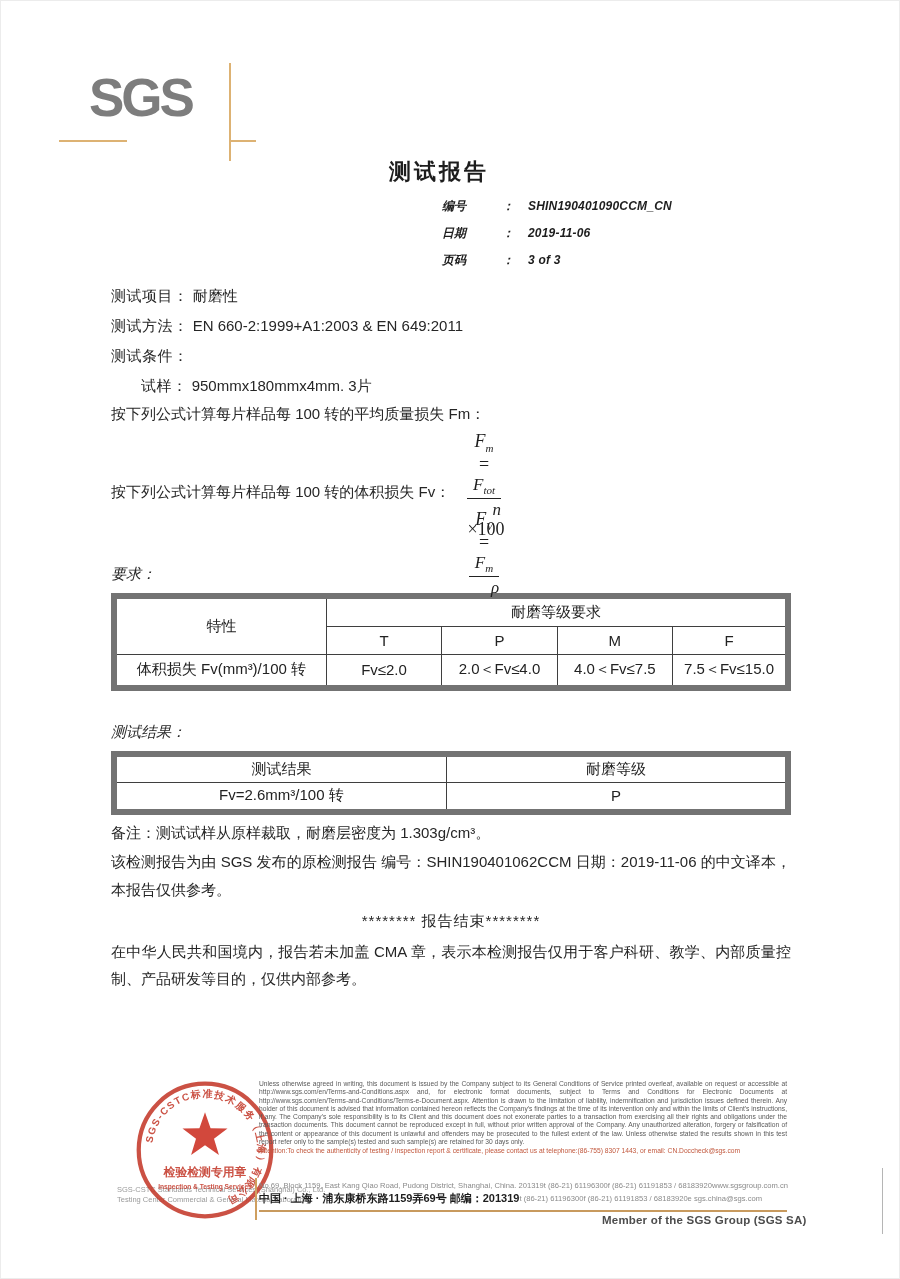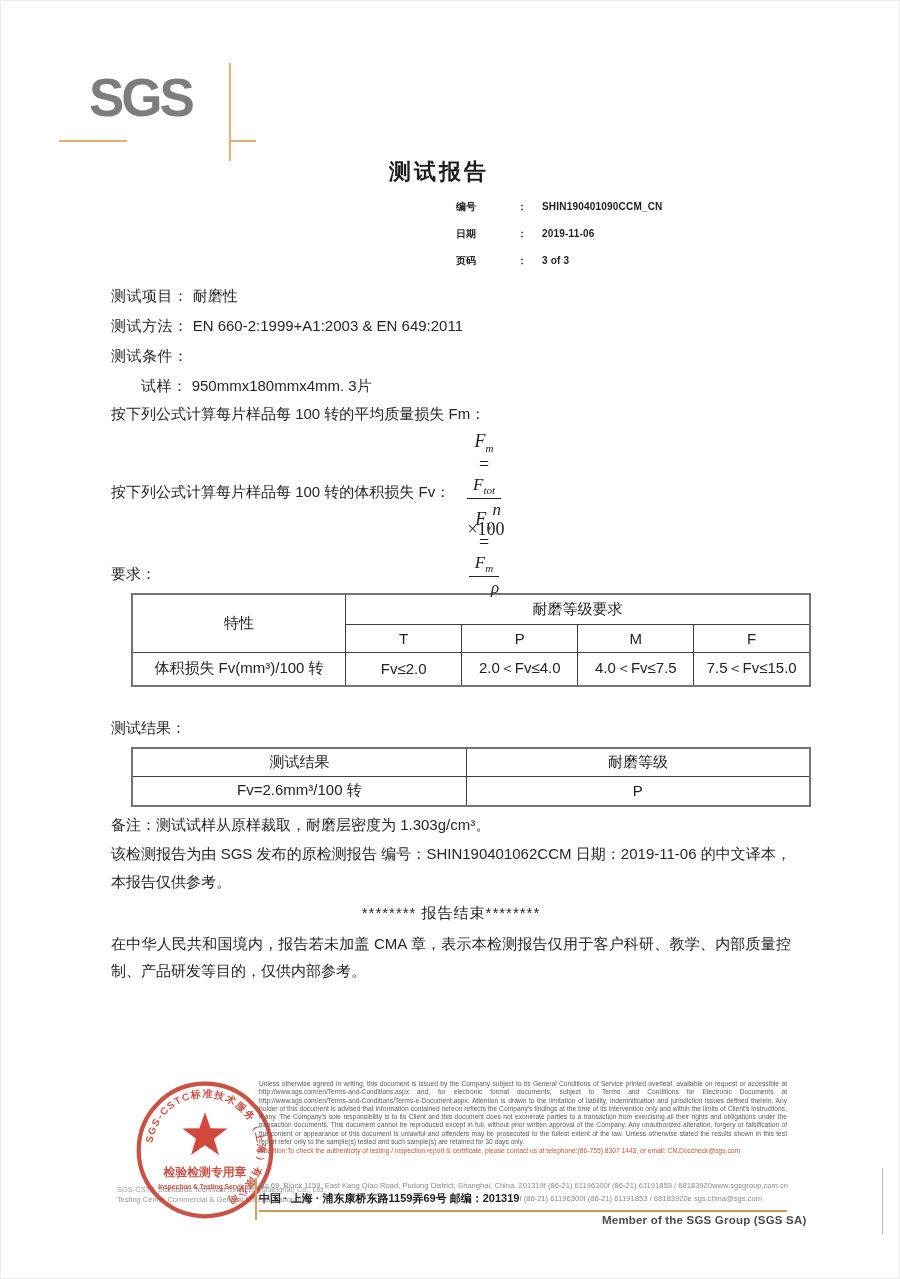--- a/index.html
+++ b/index.html
@@ -18,21 +18,21 @@
     font-family:"Liberation Sans", sans-serif;
   }
   .logo-vline { position:absolute; left:228px; top:62px; width:2px; height:98px; background:#ddb273; }
   .logo-hline-l { position:absolute; left:58px; top:139px; width:68px; height:2px; background:#ddb273; }
   .logo-hline-r { position:absolute; left:228px; top:139px; width:27px; height:2px; background:#ddb273; }
   
   .doc-title {
     position:absolute; left:388px; top:156px;
     font-size:22px; font-weight:bold; letter-spacing:3px; color:#1d1d1d;
   }
-  .head-info { position:absolute; left:455px; top:192px; font-size:10px; }
+  .head-info { position:absolute; left:441px; top:192px; font-size:12px;font-style:italic; }
   .head-row { height:27px; line-height:27px; display:flex; }
   .head-label { font-weight:bold; width:46px; color:#1d1d1d; }
   .head-colon { font-weight:bold; width:40px; text-align:center; color:#1d1d1d; }
   .head-value { font-weight:bold; color:#1d1d1d; letter-spacing:.2px; }
   
   .content { position:absolute; left:110px; top:280px; width:680px; font-size:15px; color:#262626; }
   .sec-line { line-height:30px; }
   .sec-label { letter-spacing:.5px; }
   .indent { padding-left:30px; }
   .para { line-height:27px; text-align:justify; margin-top:2px; }
@@ -44,33 +44,33 @@
   }
   .f-var { font-style:italic; }
   .f-var sub { font-size:11px; font-style:italic; }
   .f-eq { margin:0 8px; }
   .frac { display:inline-flex; flex-direction:column; align-items:flex-end; line-height:1.15; font-size:17px; }
   .frac .num { border-bottom:1.4px solid #222; padding:0 6px 1px; }
   .frac .den { padding-top:1px; }
   .f-times { margin-left:4px; }
   
   table { border-collapse:collapse; width:680px; table-layout:fixed; }
-  .tbl { margin-top:6px; border:2px solid #737373;margin-left:20px; }
+  .tbl { margin-top:6px; border:6px solid #737373; }
   td {
     border:1.5px solid #3f3f3f; text-align:center; vertical-align:middle;
     font-size:15px; color:#222; padding:0 4px;
   }
   .req-tbl .r1 td { height:30px; }
   .req-tbl .r2 td { height:28px; }
   .req-tbl .r3 td { height:34px; }
   .req-tbl .c-feat { width:31.5%; }
   .res-tbl td { height:28px; }
   .res-tbl .r-data td { height:30px; }
   .res-tbl .c-half { width:49.3%; }
-  .label-line { line-height:26px; }
+  .label-line { line-height:26px;font-style:italic; }
   .mt8 { margin-top:8px; } .mt28 { margin-top:28px; }
   .remark-line { line-height:27px; margin-top:4px; }
   .trans-line { line-height:28px; text-align:justify; margin-top:2px; }
   .end-line { line-height:26px; text-align:center; margin-top:4px; letter-spacing:1px; }
   .cma-line { line-height:27px; text-align:justify; margin-top:4px; }
   
   .company-lines {
     position:absolute; left:116px; top:1184px; width:200px;
     font-size:7.5px; line-height:10px; color:#9a9a9a; white-space:nowrap;
   }

